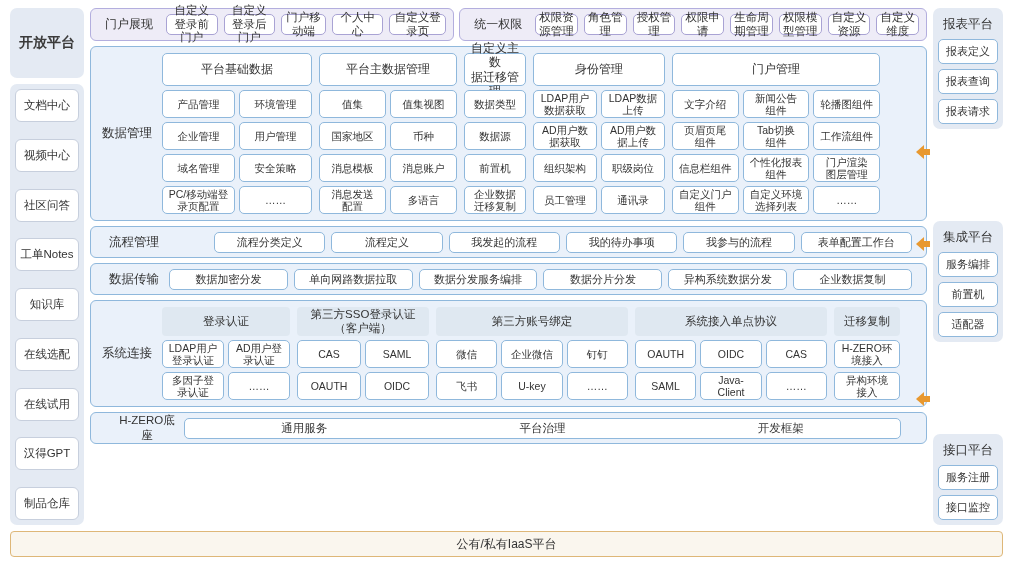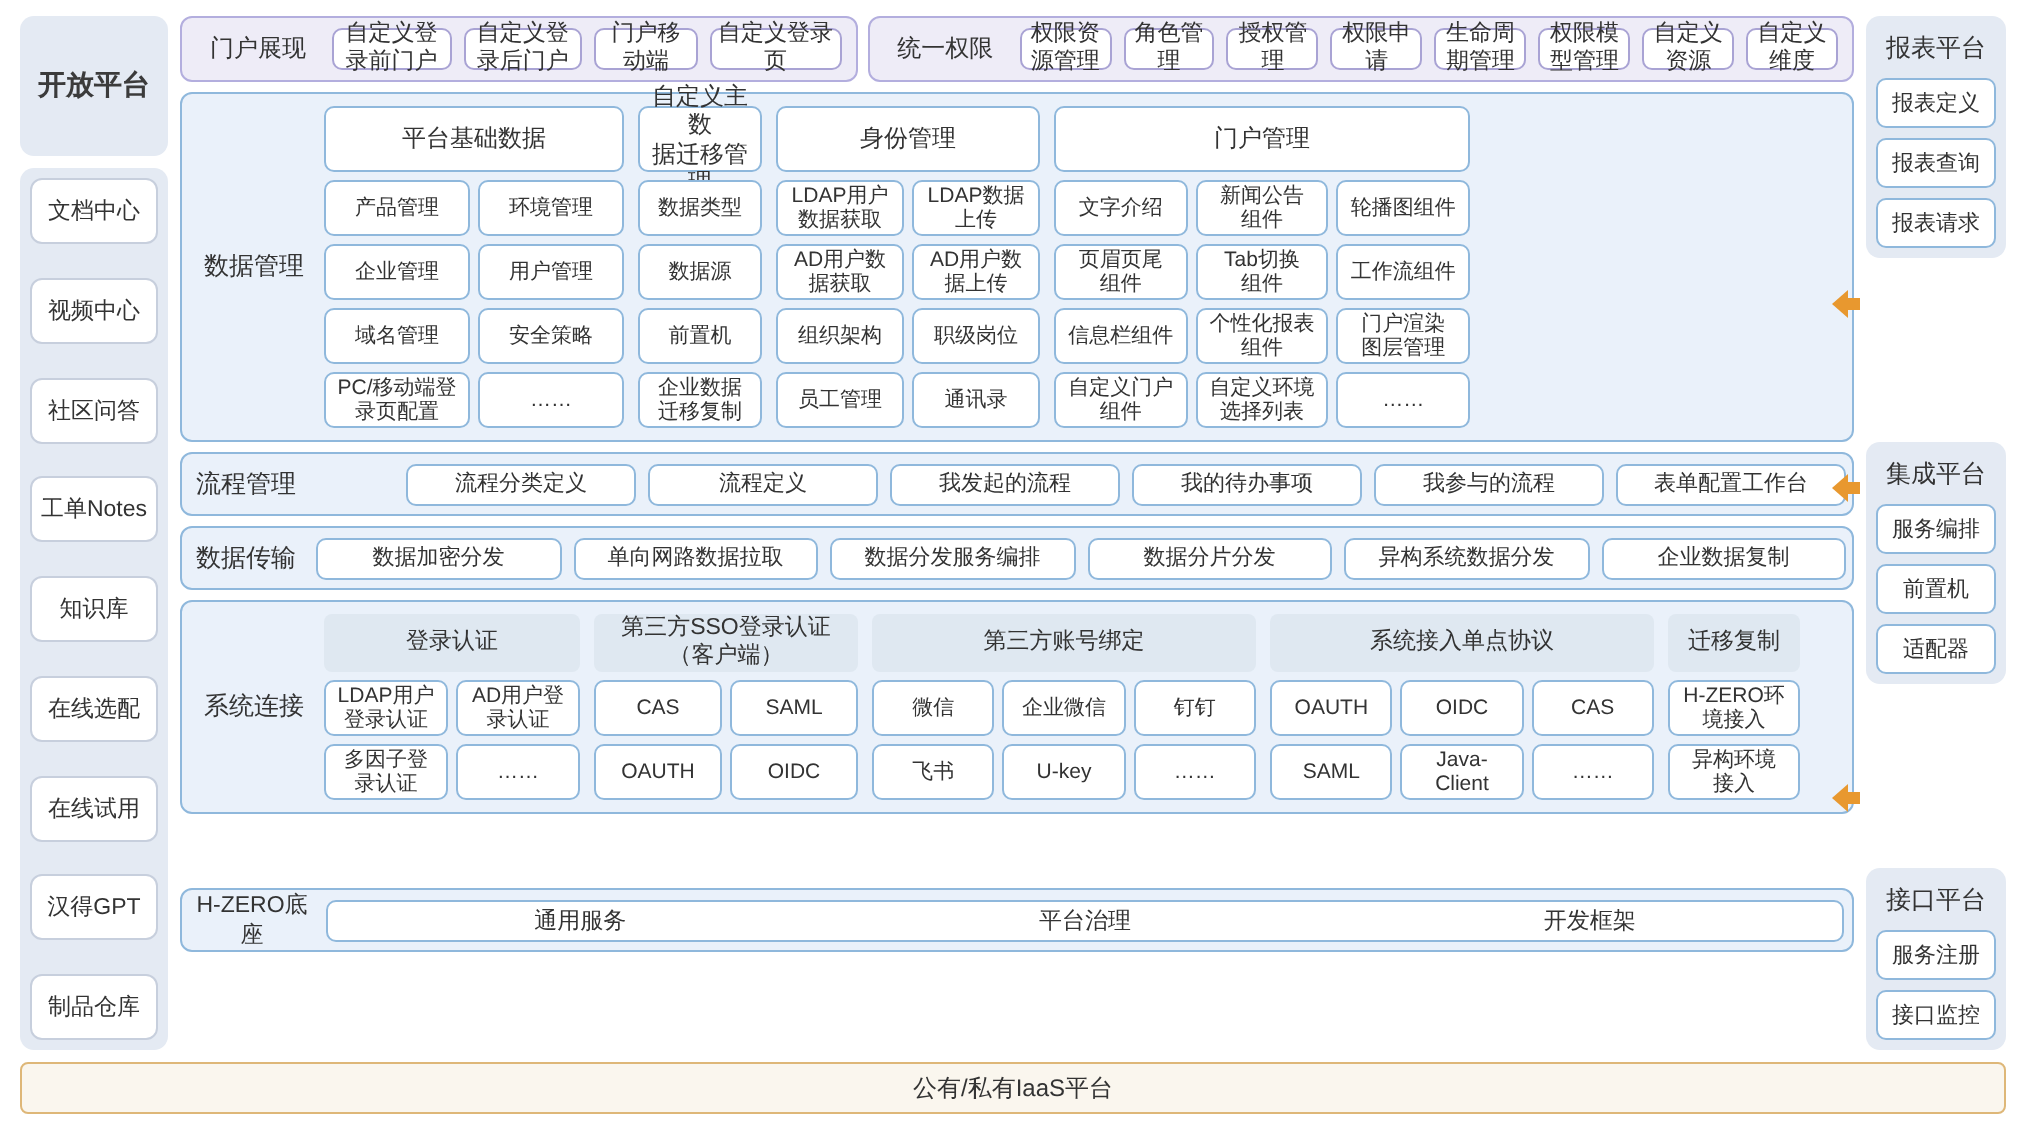--- a/index.html
+++ b/index.html
@@ -78,21 +78,21 @@
   .group .grid { display: flex; flex-direction: column; gap: 4px; }
   .group .gr { display: flex; gap: 4px; }
   .group .gr .bx { flex: 1 1 0; height: 28px; font-size: 10.5px; min-width: 0; }
 
   
   .flatrow {
     display: flex; align-items: center; gap: 6px;
     background: #eaf1fa;
     border: 1px solid #8fb8dc;
     border-radius: 6px;
-    padding: 5px 3px;
+    padding: 5px 14px;
     height: 32px;
   }
   .flatrow .rowlabel { flex: 0 0 58px; text-align: center; font-size: 12.5px; color: #333; }
   .flatrow .bx { flex: 1 1 0; height: 21px; font-size: 11px; }
 
   
   .sysconn {
     background: #eaf1fa; border: 1px solid #8fb8dc; border-radius: 6px;
     padding: 6px 7px; display: flex; align-items: center; gap: 6px;
   }
@@ -105,21 +105,21 @@
     font-size: 11.5px; color: #333; text-align: center; white-space: pre-line; line-height:1.15;
   }
   .sysgroup .sgrid { display: flex; flex-direction: column; gap: 4px; }
   .sysgroup .sgr { display: flex; gap: 4px; }
   .sysgroup .sgr .bx { flex: 1 1 0; height: 28px; font-size: 10.5px; min-width: 0; }
 
   
   .baserow {
     display: flex; align-items: center; gap: 6px;
     background: #eaf1fa; border: 1px solid #8fb8dc; border-radius: 6px;
-    padding: 5px 4px; height: 32px; margin-top: 32px;
+    padding: 5px 25px; height: 32px;
   }
   .baserow .rowlabel { flex: 0 0 62px; text-align: center; font-size: 11.5px; color:#333; }
   .baseinner {
     flex: 1 1 auto; display: flex; background: #ffffff;
     border: 1px solid #8fb8dc; border-radius: 5px; height: 21px;
   }
   .baseinner .cell { flex: 1 1 0; display: flex; align-items: center; justify-content: center; font-size: 11.5px; }
 
   
   .iaas {
@@ -181,20 +181,21 @@
     </div>
 
     <div class="centercol">
 
       <div id="top-rows" style="display: flex; flex-direction: row; gap: 5px;">
           <div class="toprow">
             <div class="rowlabel">门户展现</div>
             <div class="bx purple" style="flex: 1.18 1 0px;">自定义登录前门户</div>
             <div class="bx purple" style="flex: 1.18 1 0px;">自定义登录后门户</div>
             <div class="bx purple" style="flex: 1 1 0px;">门户移动端</div>
+            <div class="bx purple" style="flex: 1.18 1 0px;">个人中心</div>
             <div class="bx purple" style="flex: 1.32 1 0px;">自定义登录页</div>
           </div>
           <div class="toprow">
             <div class="rowlabel">统一权限</div>
             <div class="bx purple" style="flex: 1 1 0px;">权限资源管理</div>
             <div class="bx purple" style="flex: 1 1 0px;">角色管理</div>
             <div class="bx purple" style="flex: 1 1 0px;">授权管理</div>
             <div class="bx purple" style="flex: 1 1 0px;">权限申请</div>
             <div class="bx purple" style="flex: 1 1 0px;">生命周期管理</div>
             <div class="bx purple" style="flex: 1 1 0px;">权限模型管理</div>
@@ -218,20 +219,42 @@
                   <div class="bx">用户管理</div>
                 </div>
                 <div class="gr">
                   <div class="bx">域名管理</div>
                   <div class="bx">安全策略</div>
                 </div>
                 <div class="gr">
                   <div class="bx">PC/移动端登
 录页配置</div>
                   <div class="bx">……</div>
+                </div>
+              </div>
+            </div>
+            <div class="group" style="flex: 0 0 138px;">
+              <div class="bx head">平台主数据管理</div>
+              <div class="grid">
+                <div class="gr">
+                  <div class="bx">值集</div>
+                  <div class="bx">值集视图</div>
+                </div>
+                <div class="gr">
+                  <div class="bx">国家地区</div>
+                  <div class="bx">币种</div>
+                </div>
+                <div class="gr">
+                  <div class="bx">消息模板</div>
+                  <div class="bx">消息账户</div>
+                </div>
+                <div class="gr">
+                  <div class="bx">消息发送
+配置</div>
+                  <div class="bx">多语言</div>
                 </div>
               </div>
             </div>
             <div class="group" style="flex: 0 0 62px;">
               <div class="bx head">自定义主数
 据迁移管理</div>
               <div class="grid">
                 <div class="gr">
                   <div class="bx">数据类型</div>
                 </div>

